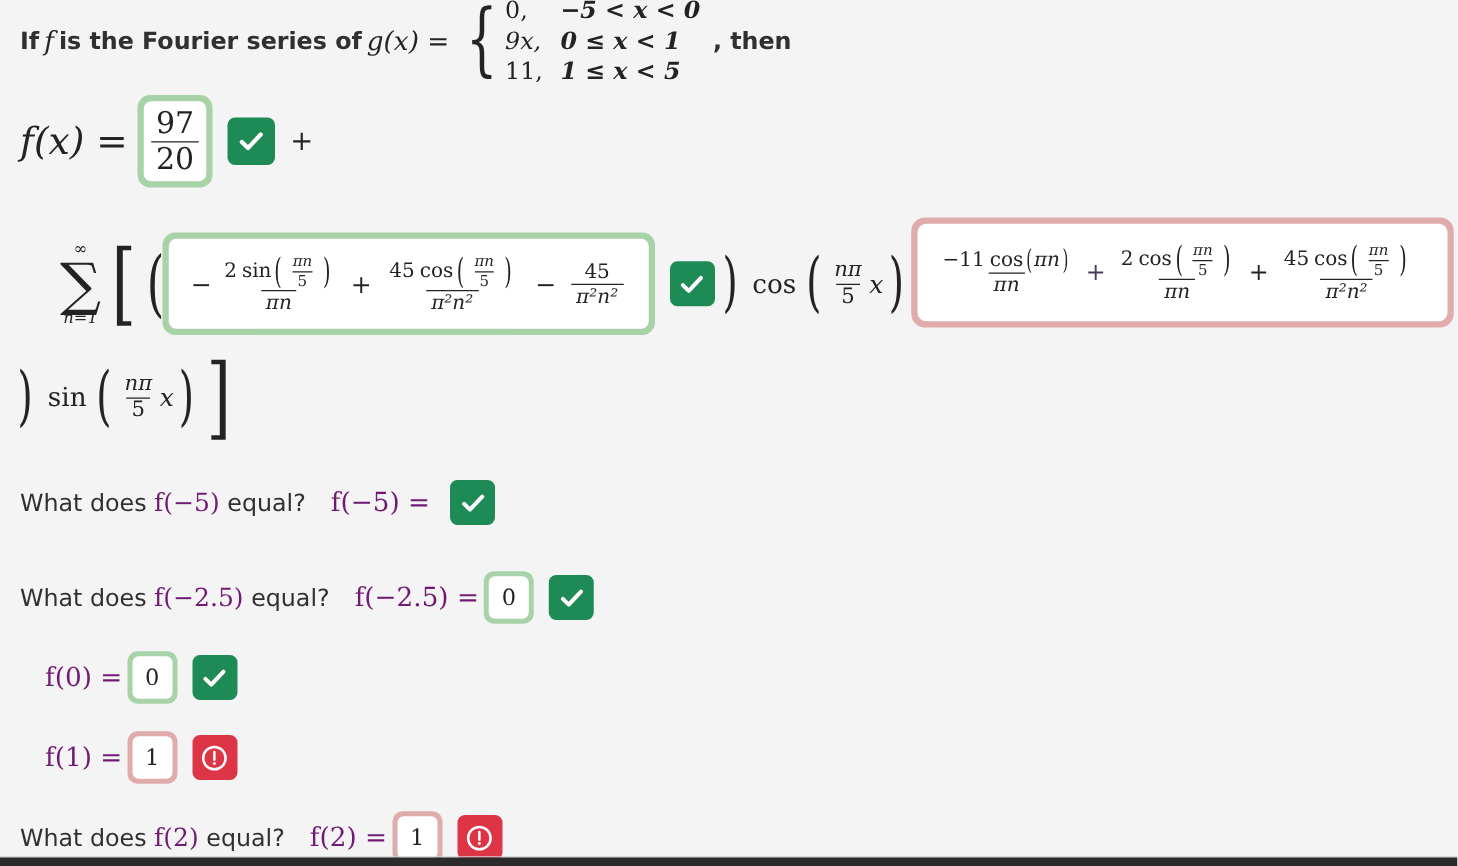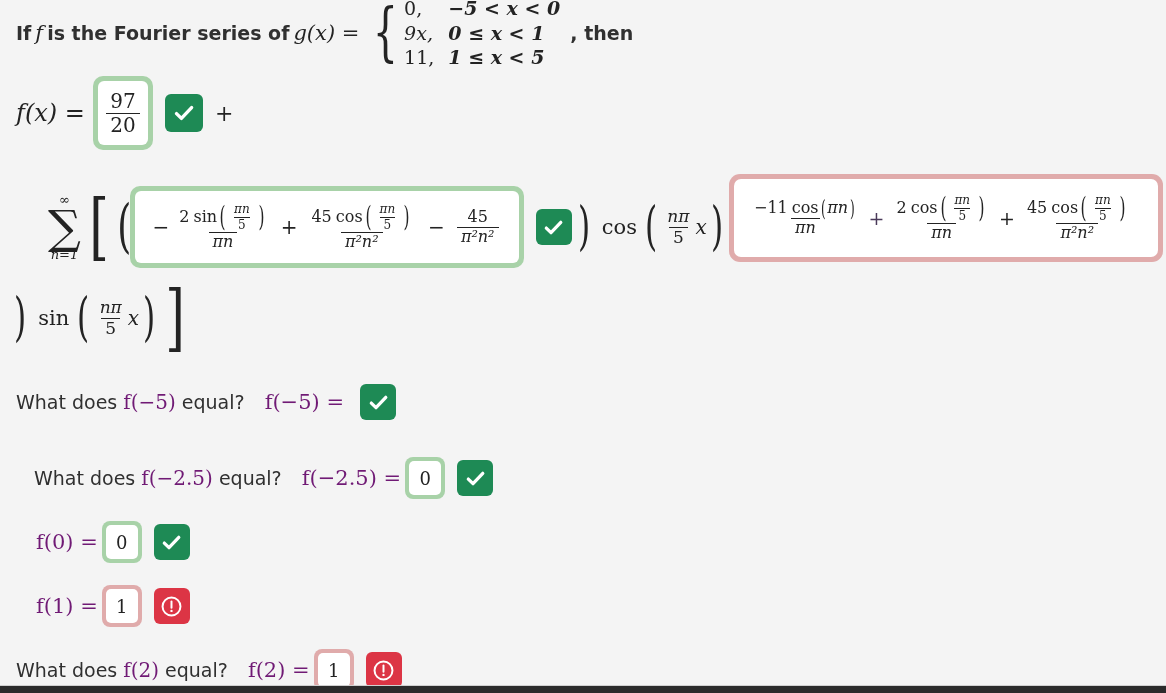--- a/index.html
+++ b/index.html
@@ -277,26 +277,26 @@
         <div class="c2 mi">0 ≤ x &lt; 1</div>
         <div class="c1 mn">11,</div>
         <div class="c2 mi">1 ≤ x &lt; 5</div>
       </span>
     </span>
     <span class="sp8"></span>
     <span class="txt">, then</span>
   </div>
 
   <div class="line-fx math">
-    <span class="mi" style="font-size:24px">f(x) =</span>
+    <span class="mi" style="font-size:30px">f(x) =</span>
     <span class="sp8"></span>
 
     <span class="wrap-correct" style="border-radius:10px;padding:5px;">
       <span class="ansbox" style="width:50px;height:64px;border-radius:6px;">
-        <span class="frac math" style="font-size:20px">
+        <span class="frac math" style="font-size:24px">
           <span class="num mn">97</span>
           <span class="den mn">20</span>
         </span>
       </span>
     </span>
 
     <span class="sp12"></span>
     <span class="badge ok" style="width:38px;height:38px;">
       <svg width="24" height="24" viewBox="0 0 24 24" aria-hidden="true">
         <path d="M4.5 12.6 L9.4 17.4 L19.6 6.6" fill="none" stroke="#ffffff" stroke-width="3.4" stroke-linecap="round" stroke-linejoin="round"></path>
@@ -441,21 +441,21 @@
     <span class="qexpr nowrap">f(−5) =</span>
     <span class="sp4"></span>
     <span class="sp12"></span>
     <span class="badge ok" style="width:36px;height:36px;">
       <svg width="23" height="23" viewBox="0 0 24 24" aria-hidden="true">
         <path d="M4.5 12.6 L9.4 17.4 L19.6 6.6" fill="none" stroke="#ffffff" stroke-width="3.4" stroke-linecap="round" stroke-linejoin="round"></path>
       </svg>
     </span>
   </div>
 
-  <div class="qrow" style="top:450px;margin-left:18px;">
+  <div class="qrow" style="top:450px;">
     <span class="qlabel nowrap">
       <span>What does</span>
       <span class="qexpr" style="font-size:20px">f(−2.5)</span>
       <span>equal?</span>
     </span>
     <span class="sp20"></span>
     <span class="qexpr nowrap">f(−2.5) =</span>
     <span class="sp4"></span>
     <span class="wrap-correct" style="border-radius:8px;padding:4px;">
       <span class="ansbox math" style="width:32px;height:34px;font-size:18px;">0</span>

